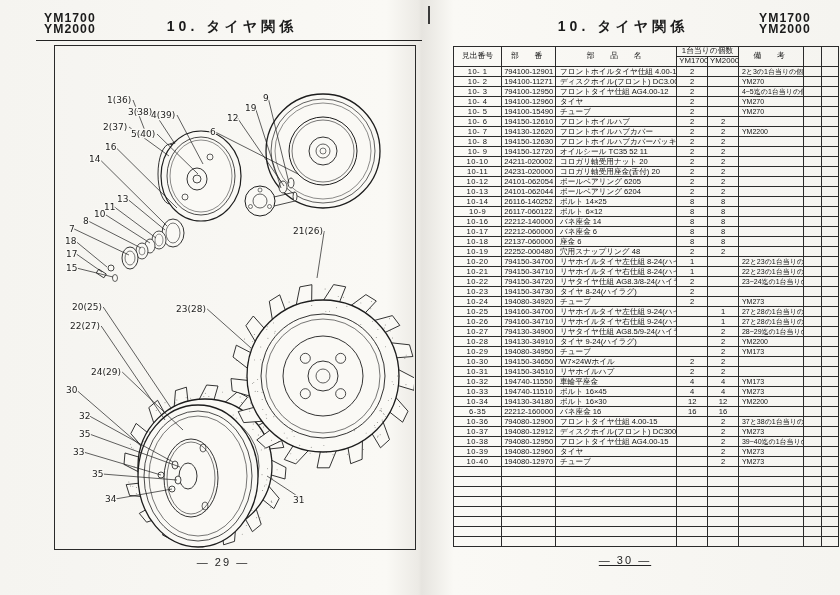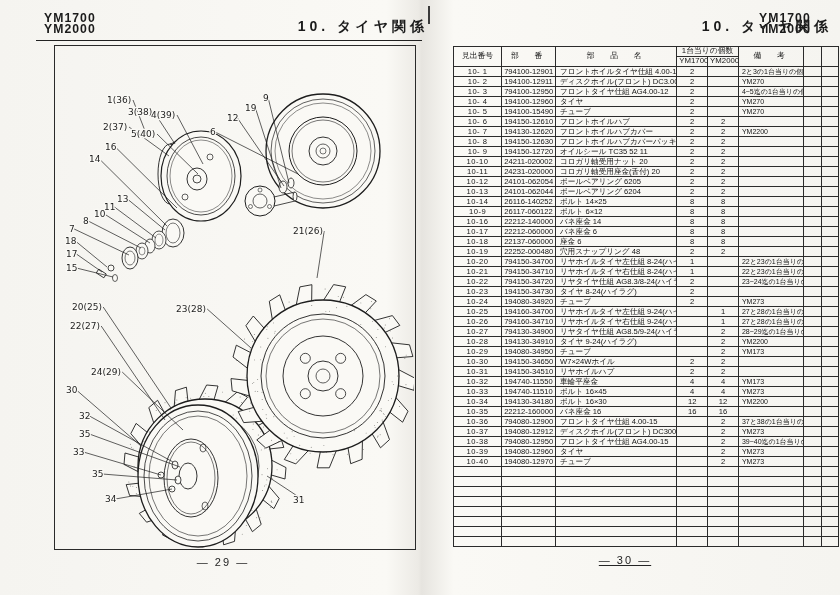--- a/index.html
+++ b/index.html
@@ -12,21 +12,21 @@
   .page{position:absolute;top:0;height:427px;}
   #left-page{left:28px;width:392px;}
   #right-page{left:420px;width:418px;}
 
   .badge{font-weight:bold;font-size:12px;line-height:11px;letter-spacing:1px;
          transform:scaleX(1.02);transform-origin:left top;}
   .badge div{white-space:nowrap;}
   #left-page .badge{position:absolute;left:16px;top:13px;}
   #right-page .badge{position:absolute;right:28px;top:13px;text-align:left;}
 
-  .page-title{position:absolute;top:18px;width:100%;text-align:right;
+  .page-title{position:absolute;top:18px;width:100%;text-align:center;
               font-size:14px;font-weight:bold;letter-spacing:4px;white-space:nowrap;}
   #left-page .page-title{left:8px;}
   #right-page .page-title{left:-6px;}
 
   .title-rule{position:absolute;left:8px;top:40px;width:386px;height:0;border-top:1.4px solid #222;}
 
   .diagram-frame{position:absolute;left:26px;top:45px;width:362px;height:505px;
                  border:1.2px solid #2a2a2a;background:transparent;}
   .diagram-frame svg{display:block;}
 
@@ -486,21 +486,21 @@
             <td class="c-part">794100-12901</td>
             <td class="c-name">フロントホイルタイヤ仕組 4.00-12</td>
             <td class="c-q">2</td>
             <td class="c-q"></td>
             <td class="c-rem">2と3の1台当りの個数の内</td>
             <td class="c-b"></td>
             <td class="c-b"></td>
           </tr>
           <tr>
             <td class="c-item">10- 2</td>
-            <td class="c-part">194100-12911</td>
+            <td class="c-part">194100-11271</td>
             <td class="c-name">ディスクホイル(フロント) DC3.00P×12</td>
             <td class="c-q">2</td>
             <td class="c-q"></td>
             <td class="c-rem">YM270</td>
             <td class="c-b"></td>
             <td class="c-b"></td>
           </tr>
           <tr>
             <td class="c-item">10- 3</td>
             <td class="c-part">794100-12950</td>
@@ -815,21 +815,21 @@
             <td class="c-item">10-34</td>
             <td class="c-part">194130-34180</td>
             <td class="c-name">ボルト 16×30</td>
             <td class="c-q">12</td>
             <td class="c-q">12</td>
             <td class="c-rem">YM2200</td>
             <td class="c-b"></td>
             <td class="c-b"></td>
           </tr>
           <tr>
-            <td class="c-item">10-35</td>
+            <td class="c-item">6-35</td>
             <td class="c-part">22212-160000</td>
             <td class="c-name">バネ座金 16</td>
             <td class="c-q">16</td>
             <td class="c-q">16</td>
             <td class="c-rem"></td>
             <td class="c-b"></td>
             <td class="c-b"></td>
           </tr>
           <tr>
             <td class="c-item">10-36</td>

